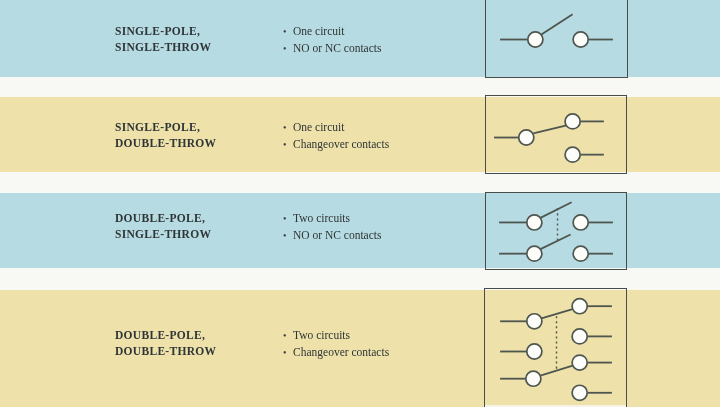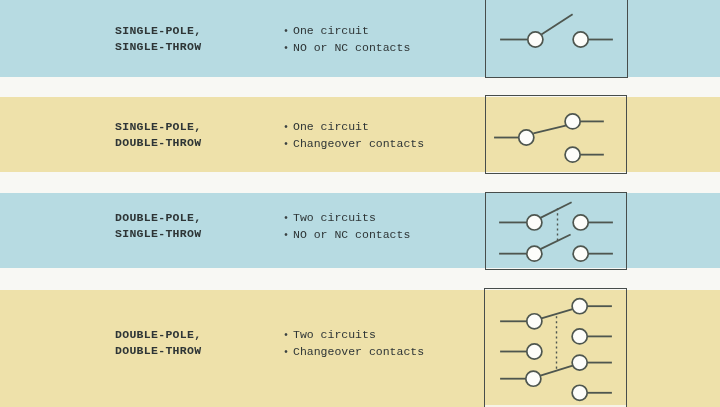--- a/index.html
+++ b/index.html
@@ -1,18 +1,18 @@
 <!DOCTYPE html>
 <html><head>
 <meta charset="utf-8">
 <style>
   html,body{margin:0;padding:0;background:#ffffff;}
   .stage{
     position:relative;width:720px;height:407px;overflow:hidden;
-    font-family:Liberation Mono, monospace;
+    font-family:Liberation Serif, serif;
     background:#ffffff;
   }
   .band{position:absolute;left:0;width:720px;}
   .band.blue{background:#b7dbe2;}
   .band.yellow{background:#eee1aa;}
   .band.sep{background:#f8f8f4;}
 
   .title-group{
     position:absolute;left:115px;width:180px;
     font-size:11.5px;font-weight:bold;color:#2e3536;

